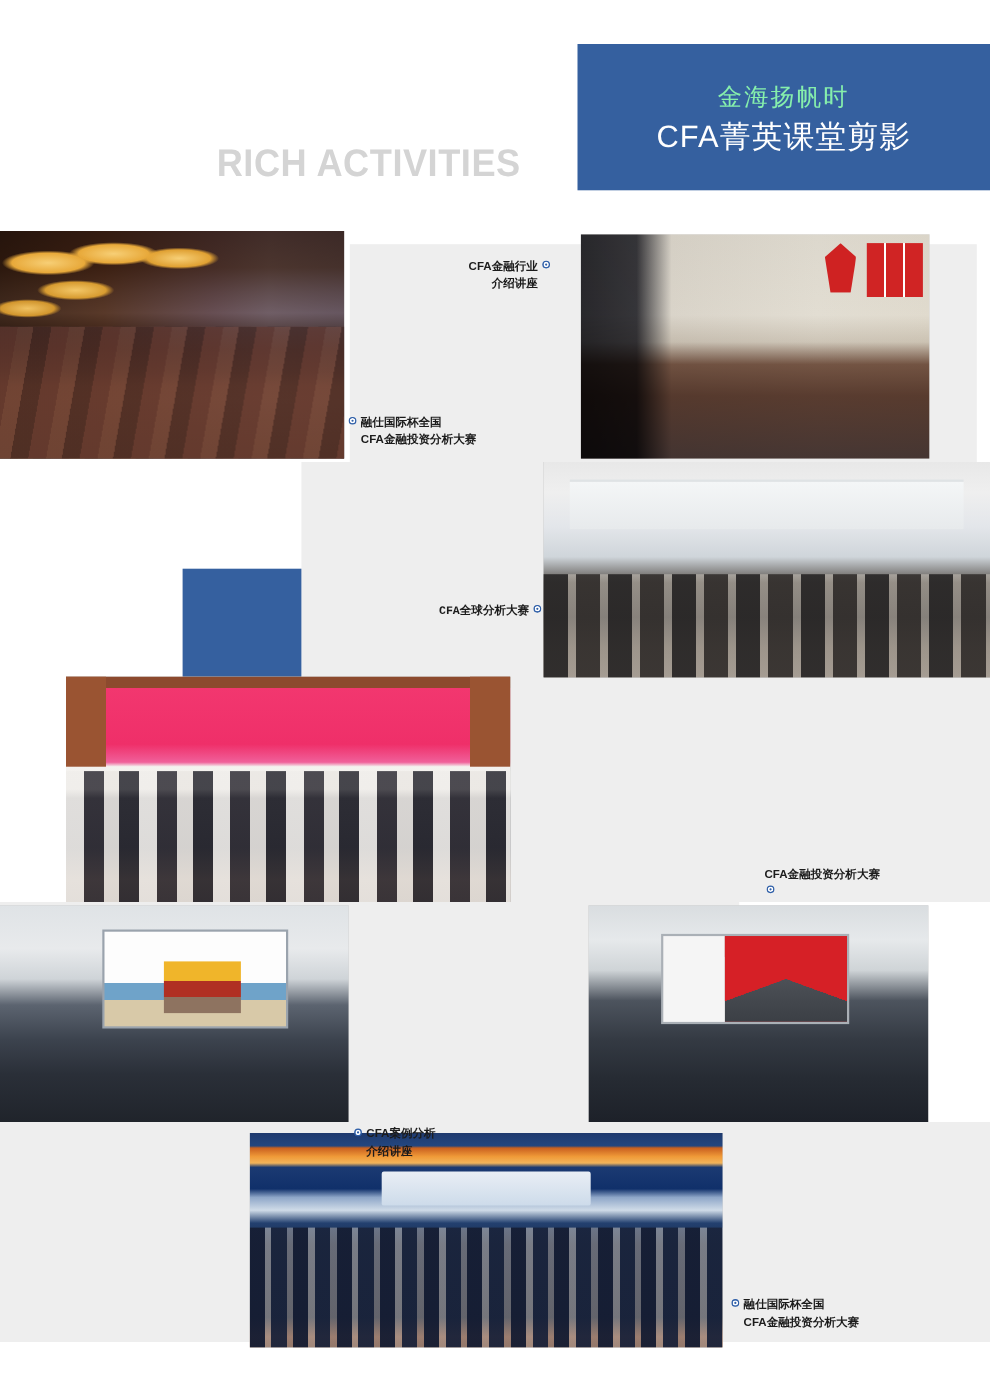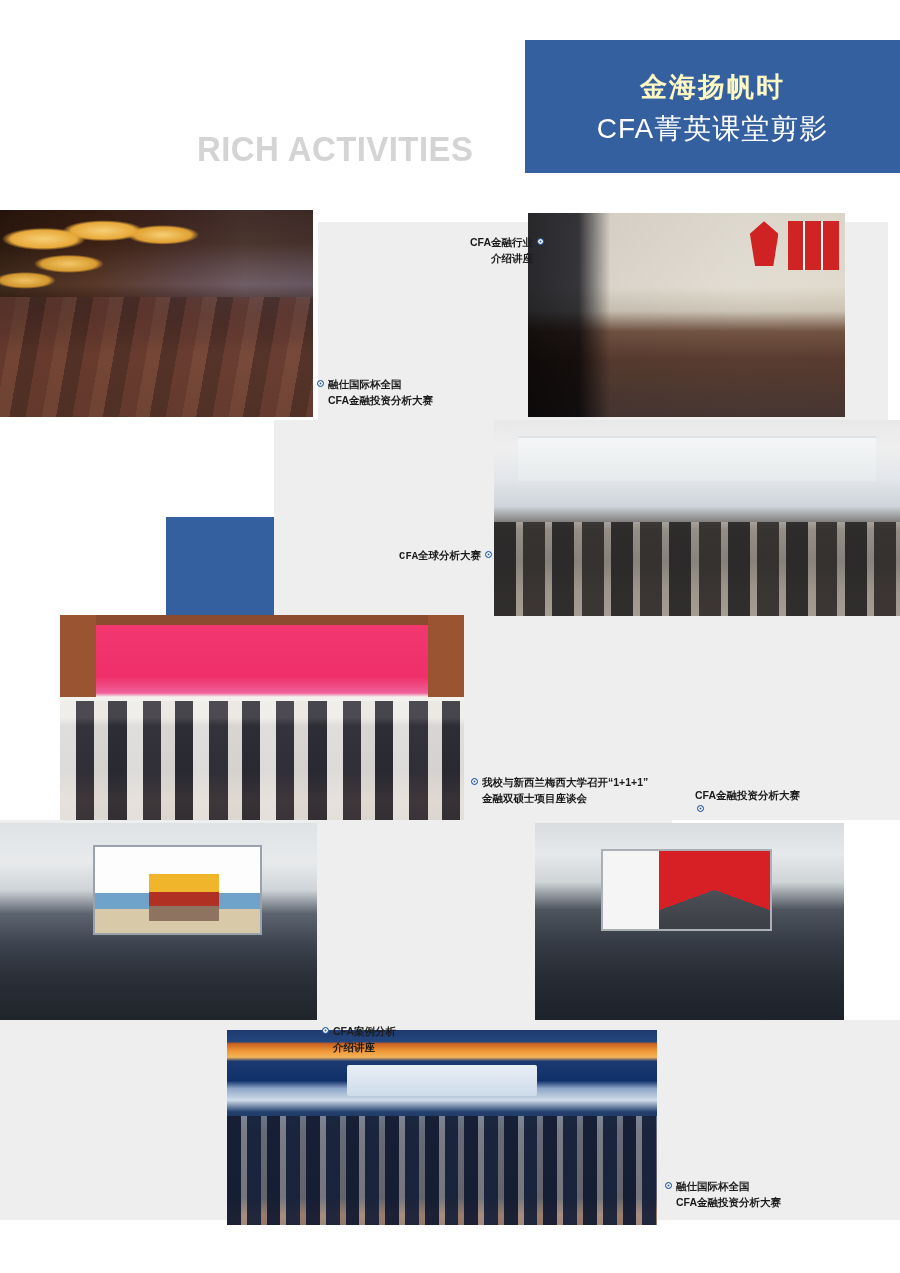--- a/index.html
+++ b/index.html
@@ -21,23 +21,23 @@
     left: 525px; top: 40px;
     width: 375px; height: 133px;
     background: #35609f;
     display: flex;
     flex-direction: column;
     align-items: center;
     justify-content: center;
     padding-top: 6px;
   }
   .hdr-title {
-    color: #fef9c3;
-    font-size: 27px;
-    font-weight: bold;
+    color: #86efac;
+    font-size: 22px;
+    font-weight: normal;
     letter-spacing: 2px;
     line-height: 1.35;
   }
   .hdr-sub {
     color: #ffffff;
     font-size: 28px;
     font-weight: 400;
     letter-spacing: 1px;
     line-height: 1.5;
     margin-top: 2px;
@@ -299,46 +299,40 @@
   </div>
 
   <div class="photo" style="left:535px; top:823px; width:309px; height:197px;">
     <div class="ph-inner sc-slide-red"></div>
   </div>
 
   <div class="photo" style="left:227px; top:1030px; width:430px; height:195px;">
     <div class="ph-inner sc-group"></div>
   </div>
 
-  <div class="cap right" style="left:404px; top:234px; width:140px;">
+  <div class="cap right" style="left:360px; top:234px; width:140px;">
     <span class="ln">
       <span>CFA金融行业</span><span class="bullet"></span>
     </span>
     <span class="ln cap-indent-r" style="padding-right:11px;">介绍讲座</span>
   </div>
 
   <div class="cap left" style="left:317px; top:376px;">
     <span class="ln">
       <span class="bullet"></span><span>融仕国际杯全国</span>
     </span>
     <span class="ln cap-indent">CFA金融投资分析大赛</span>
   </div>
 
   <div class="cap right" style="left:364px; top:548px; width:128px;font-family:Liberation Mono, monospace;">
     <span class="ln">
       <span>CFA全球分析大赛</span><span class="bullet"></span>
     </span>
   </div>
 
-  <div class="cap left" style="left:471px; top:774px;">
-    <span class="ln">
-      <span class="bullet"></span><span>我校与新西兰梅西大学召开“1+1+1”</span>
-    </span>
-    <span class="ln cap-indent">金融双硕士项目座谈会</span>
-  </div>
 
   <div class="cap left" style="left:695px; top:787px;">
     <span class="ln">CFA金融投资分析大赛</span>
   </div>
   <span class="bullet lone-bullet" style="left:697px; top:805px;"></span>
 
   <div class="cap left" style="left:322px; top:976px;margin-top:47px;">
     <span class="ln">
       <span class="bullet"></span><span>CFA案例分析</span>
     </span>

